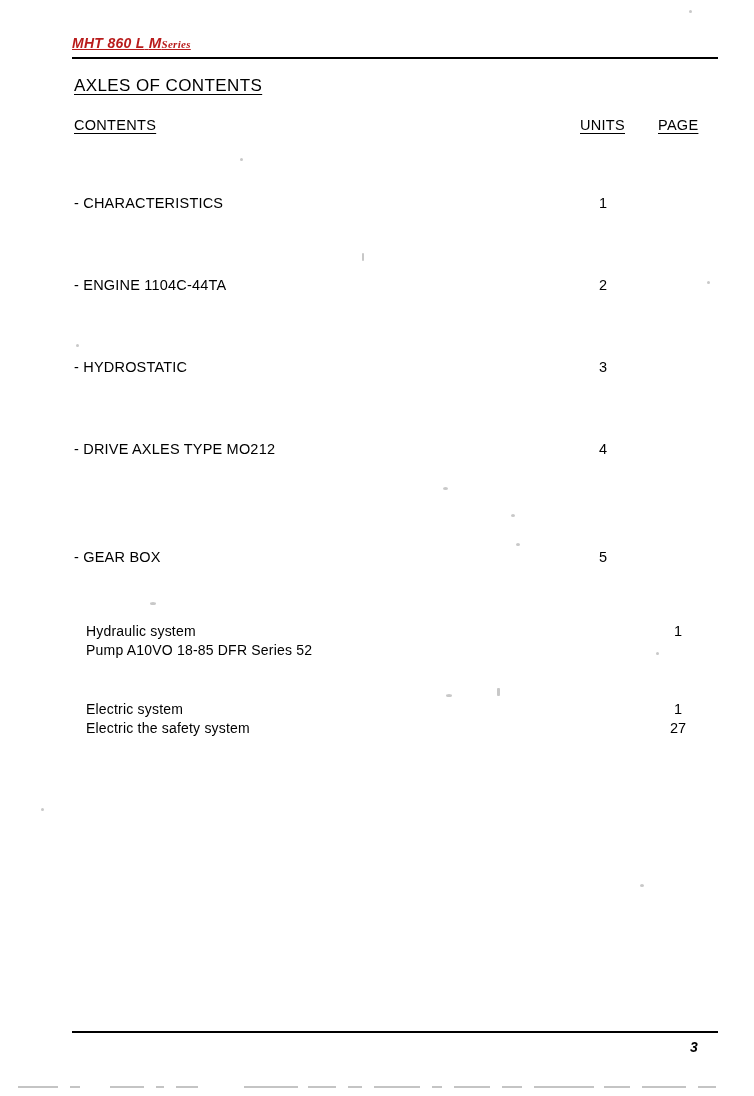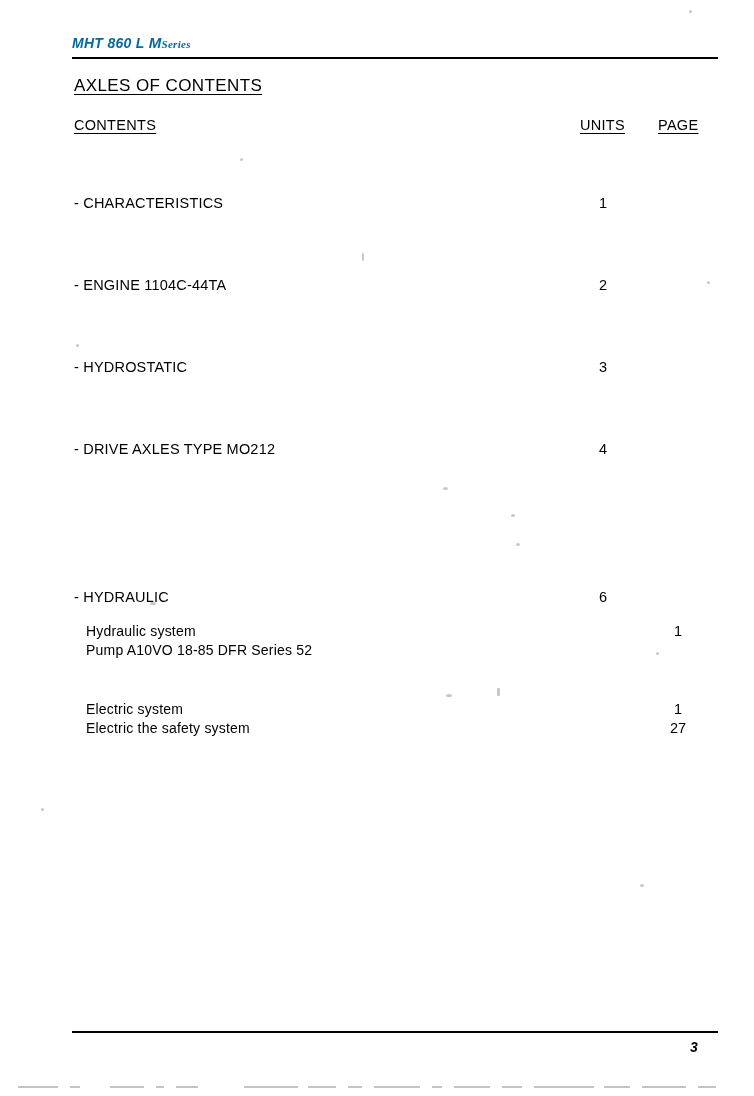--- a/index.html
+++ b/index.html
@@ -24,22 +24,23 @@
     position: absolute;
     left: 72px;
     top: 34px;
     width: 648px;
   }
   .header-title {
     font-style: italic;
     font-weight: bold;
     font-size: 14px;
     letter-spacing: 0.3px;
-    color: #0369a1;
+    color: #b91c1c;
     white-space: nowrap;
+    text-decoration: underline;
   }
   .header-title .brand-m {
     font-weight: bold;
     font-style: italic;
     font-size: 15px;
   }
   .header-title .brand-series {
     font-style: italic;
     font-weight: bold;
     font-size: 11px;
@@ -226,31 +227,31 @@
       <div class="entry-main">
         <div class="entry-title">- DRIVE AXLES TYPE MO212</div>
         <div class="entry-unit">4</div>
         <div class="entry-page"></div>
       </div>
     </div>
 
     <div class="gap-md"></div>
 
     <div class="entry">
+      <div class="entry-main">
+        <div class="entry-title">- GEAR BOX</div>
+        <div class="entry-unit">5</div>
+        <div class="entry-page"></div>
+      </div>
     </div>
 
     <div class="gap-md"></div>
     <div class="gap-sm"></div>
 
     <div class="entry">
-      <div class="entry-main">
-        <div class="entry-title">- HYDRAULIC</div>
-        <div class="entry-unit">6</div>
-        <div class="entry-page"></div>
-      </div>
       <div class="sub">
         <div class="sub-title">Hydraulic system</div>
         <div class="sub-page">1</div>
       </div>
       <div class="sub">
         <div class="sub-title">Pump A10VO 18-85 DFR Series 52</div>
         <div class="sub-page"></div>
       </div>
     </div>
 

